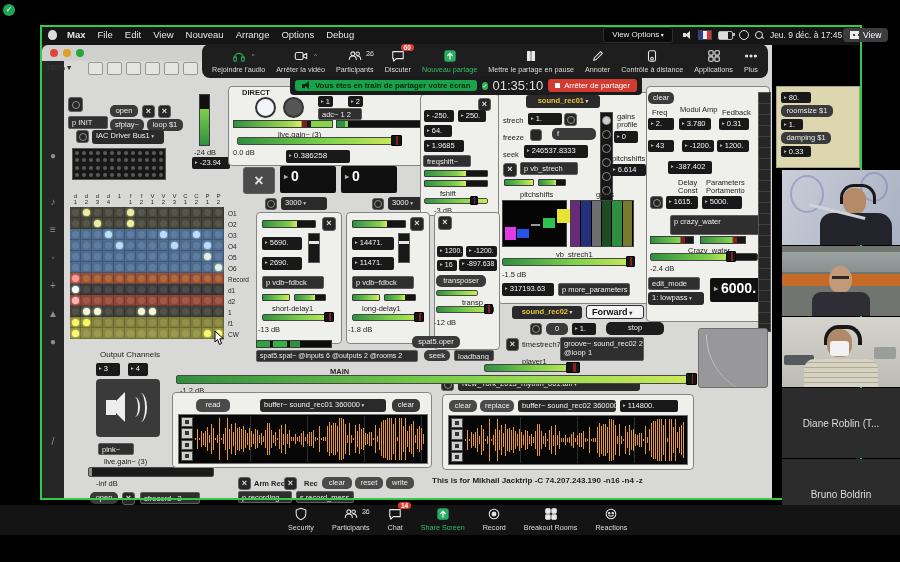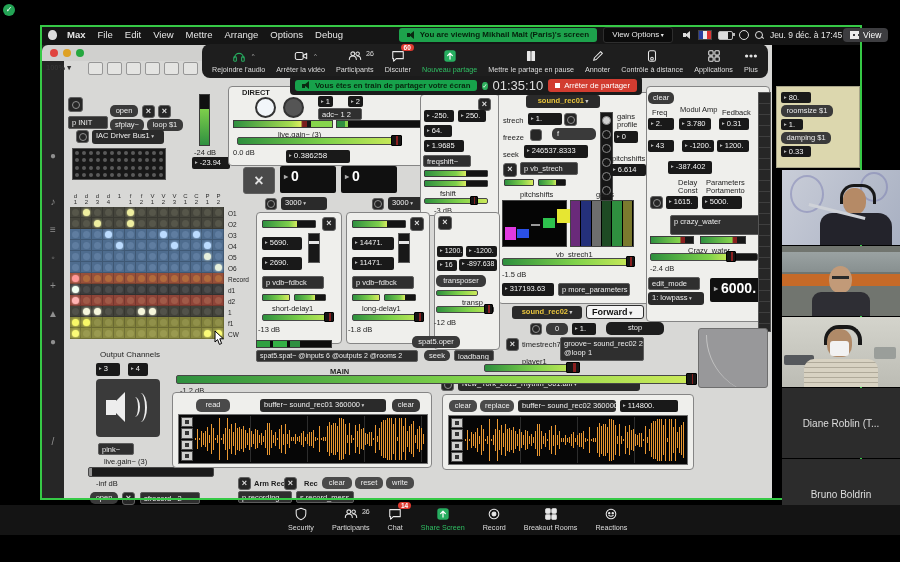--- a/index.html
+++ b/index.html
@@ -658,20 +658,21 @@
 
   <div class="el tog" style="left:238px;top:477px;width:13px;height:13px">×</div>
   <div class="el lbl" style="left:254px;top:479px;font-weight:bold">Arm Rec</div>
   <div class="el tog" style="left:284px;top:477px;width:13px;height:13px">×</div>
   <div class="el lbl" style="left:304px;top:479px;font-weight:bold">Rec</div>
   <div class="el msg" style="left:322px;top:477px;width:30px;height:12px;background:#4a4a4a">clear</div>
   <div class="el msg" style="left:355px;top:477px;width:28px;height:12px;background:#4a4a4a">reset</div>
   <div class="el msg" style="left:386px;top:477px;width:28px;height:12px;background:#4a4a4a">write</div>
   <div class="el obj" style="left:238px;top:491px;width:54px;height:12px">p recording</div>
   <div class="el obj" style="left:296px;top:491px;width:58px;height:12px">s record_mess</div>
+  <div class="el lbl" style="left:432px;top:476px;font-weight:bold;font-size:8px">This is for Mikhail Jacktrip -C 74.207.243.190 -n16 -n4 -z</div>
 
   <div class="el" style="left:70px;top:193px;width:156px;height:14px" id="matrixcols">
       <div class="mcolhdr">
         <div>d</div>
         <div>1</div>
       </div>
       <div class="mcolhdr">
         <div>d</div>
         <div>2</div>
       </div>
@@ -1315,30 +1316,26 @@
       <span>Bruno Boldrin</span>
     </div>
 
   <div class="el menubar" style="left:40px;top:25px;width:822px;height:20px;z-index:4">
     <span class="apple"></span>
     <span id="menu-items" style="display:flex">
         <span class="mitem">Max</span>
         <span class="mitem">File</span>
         <span class="mitem">Edit</span>
         <span class="mitem">View</span>
-        <span class="mitem">Mettre</span>
+        <span class="mitem">Nouveau</span>
         <span class="mitem">Arrange</span>
         <span class="mitem">Options</span>
         <span class="mitem">Debug</span>
       </span>
     <span style="flex:1"></span>
-    <span class="banner">
-        <span class="spk"></span>
-        <span>You are viewing Mikhail Malt (Paris)'s screen</span>
-      </span>
     <span class="viewopts">View Options</span>
     <span class="mbicons">
       <span class="spk" style="color:#ddd"></span>
       <span class="flag">
           <i style="background:#2a3f9f"></i>
           <i style="background:#eee"></i>
           <i style="background:#d33"></i>
         </span>
       <span class="batt"></span>
       <span style="width:8px;height:8px;border:1px solid #ddd;border-radius:50%"></span>

